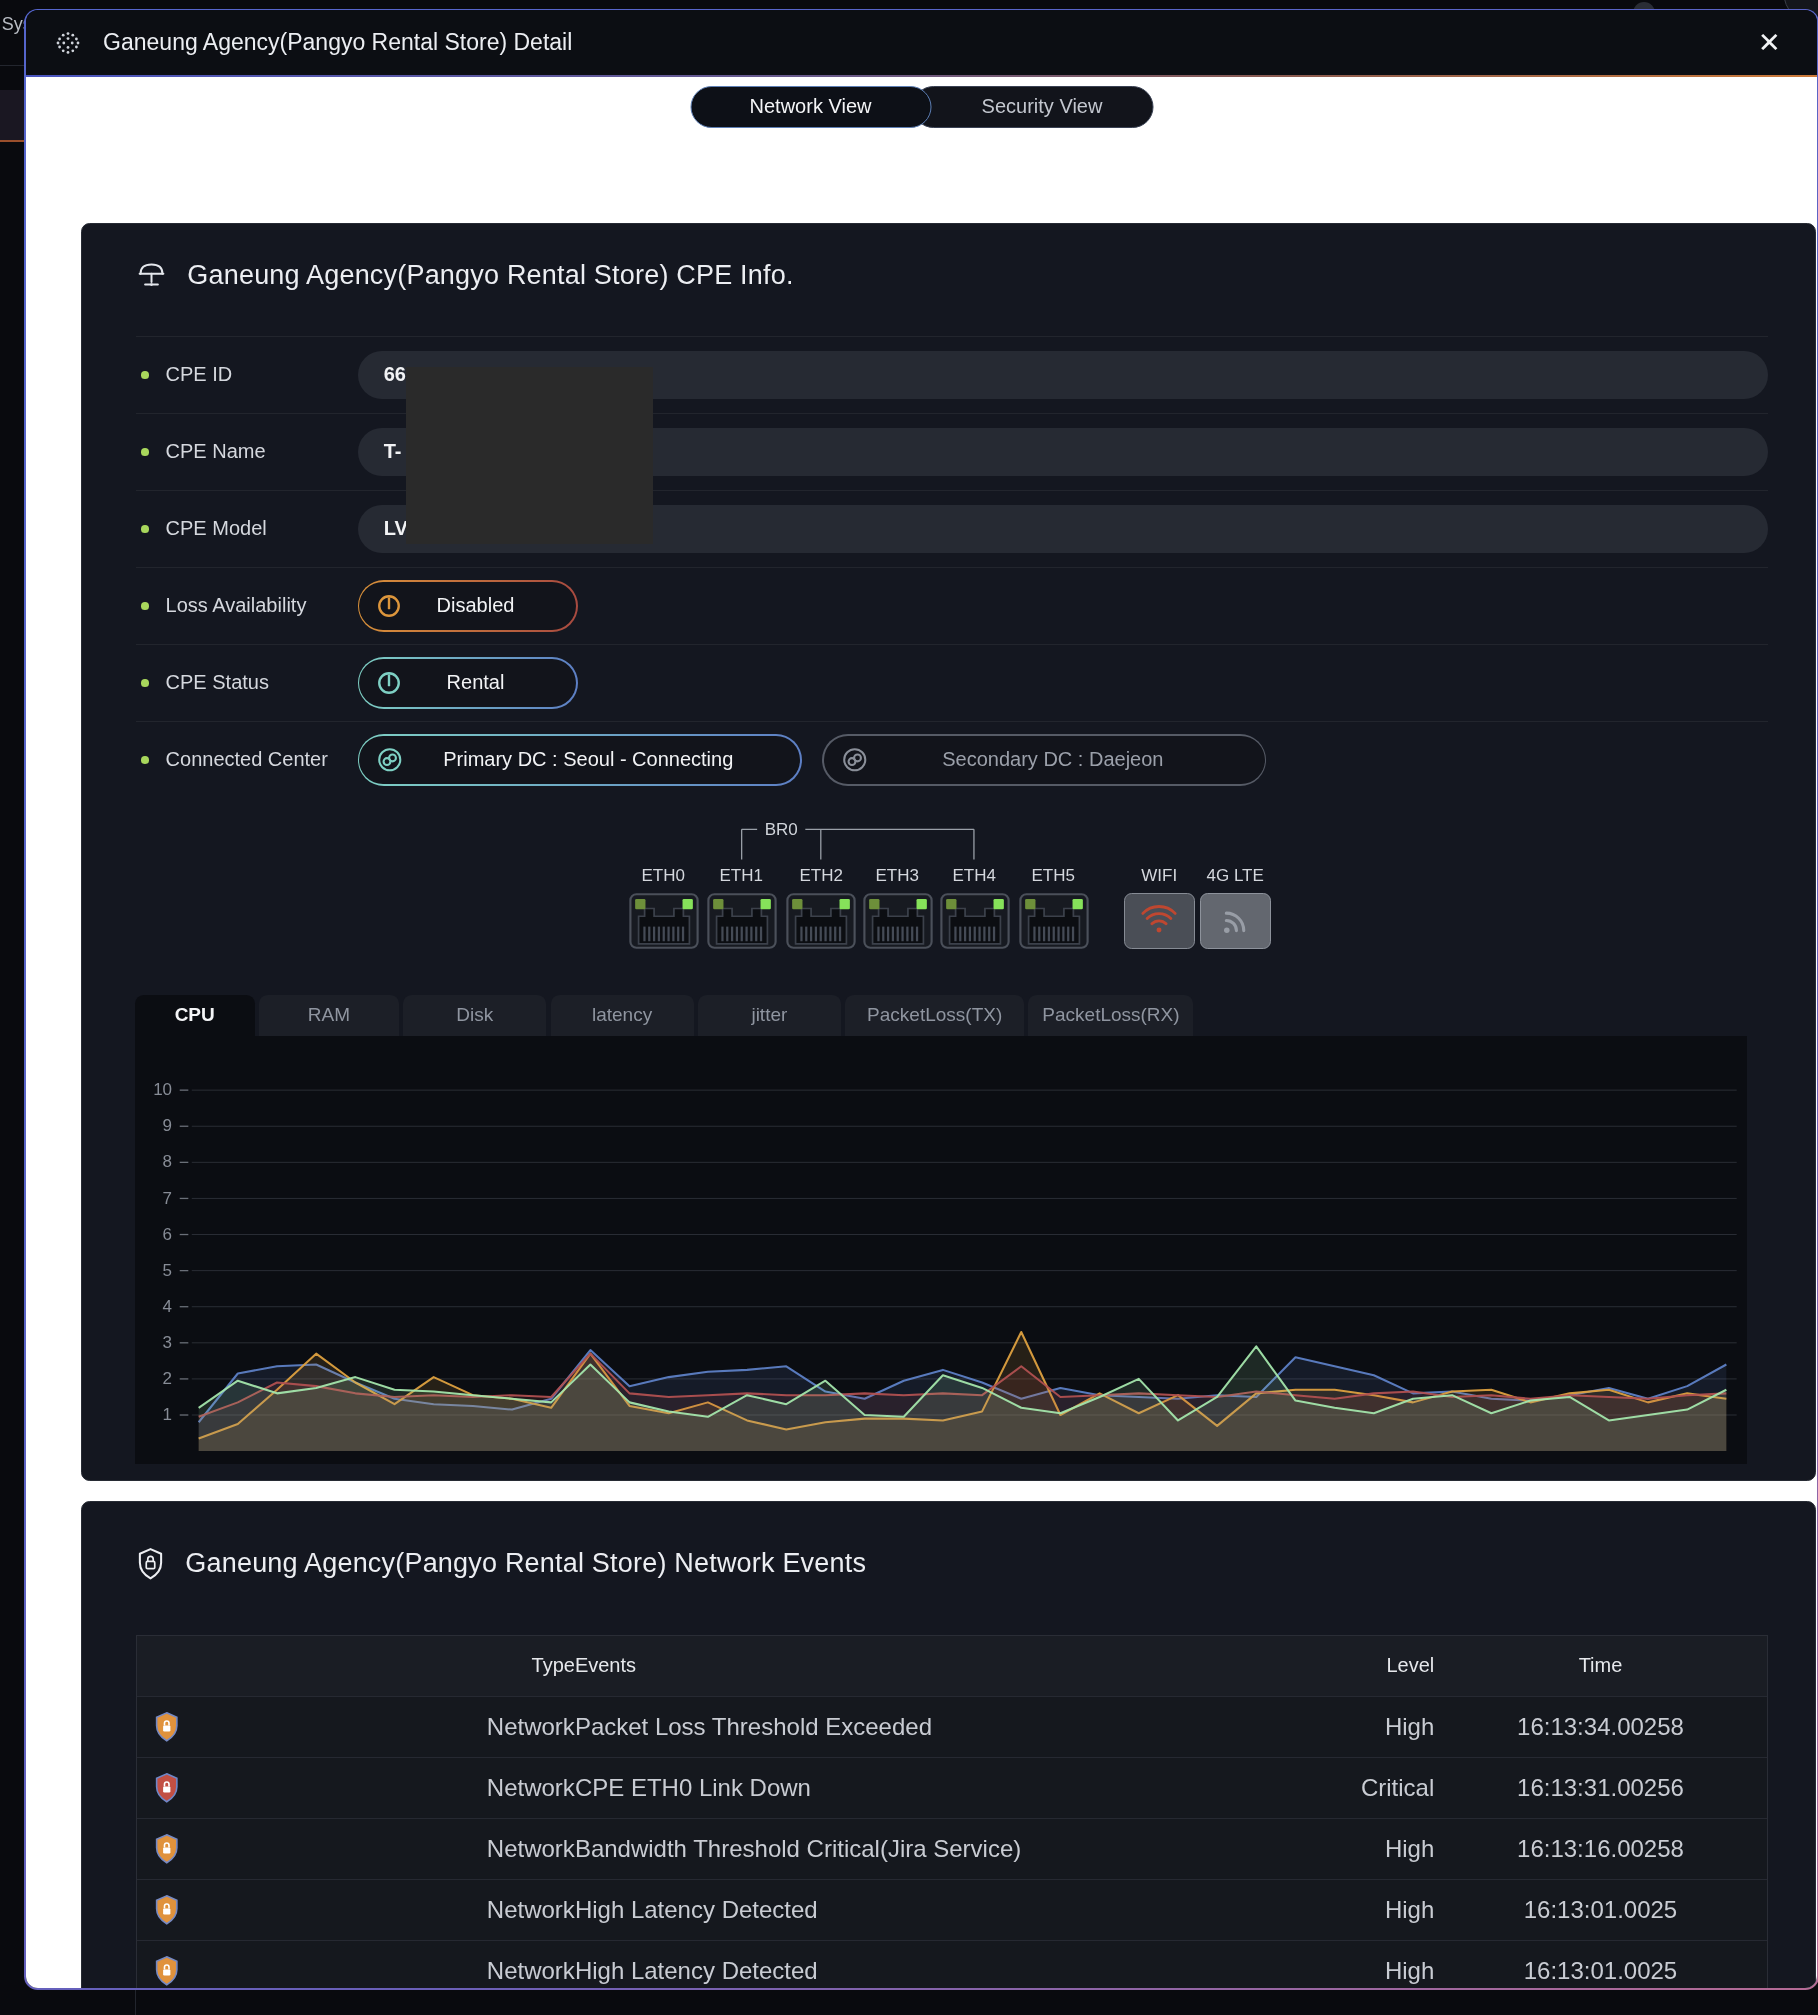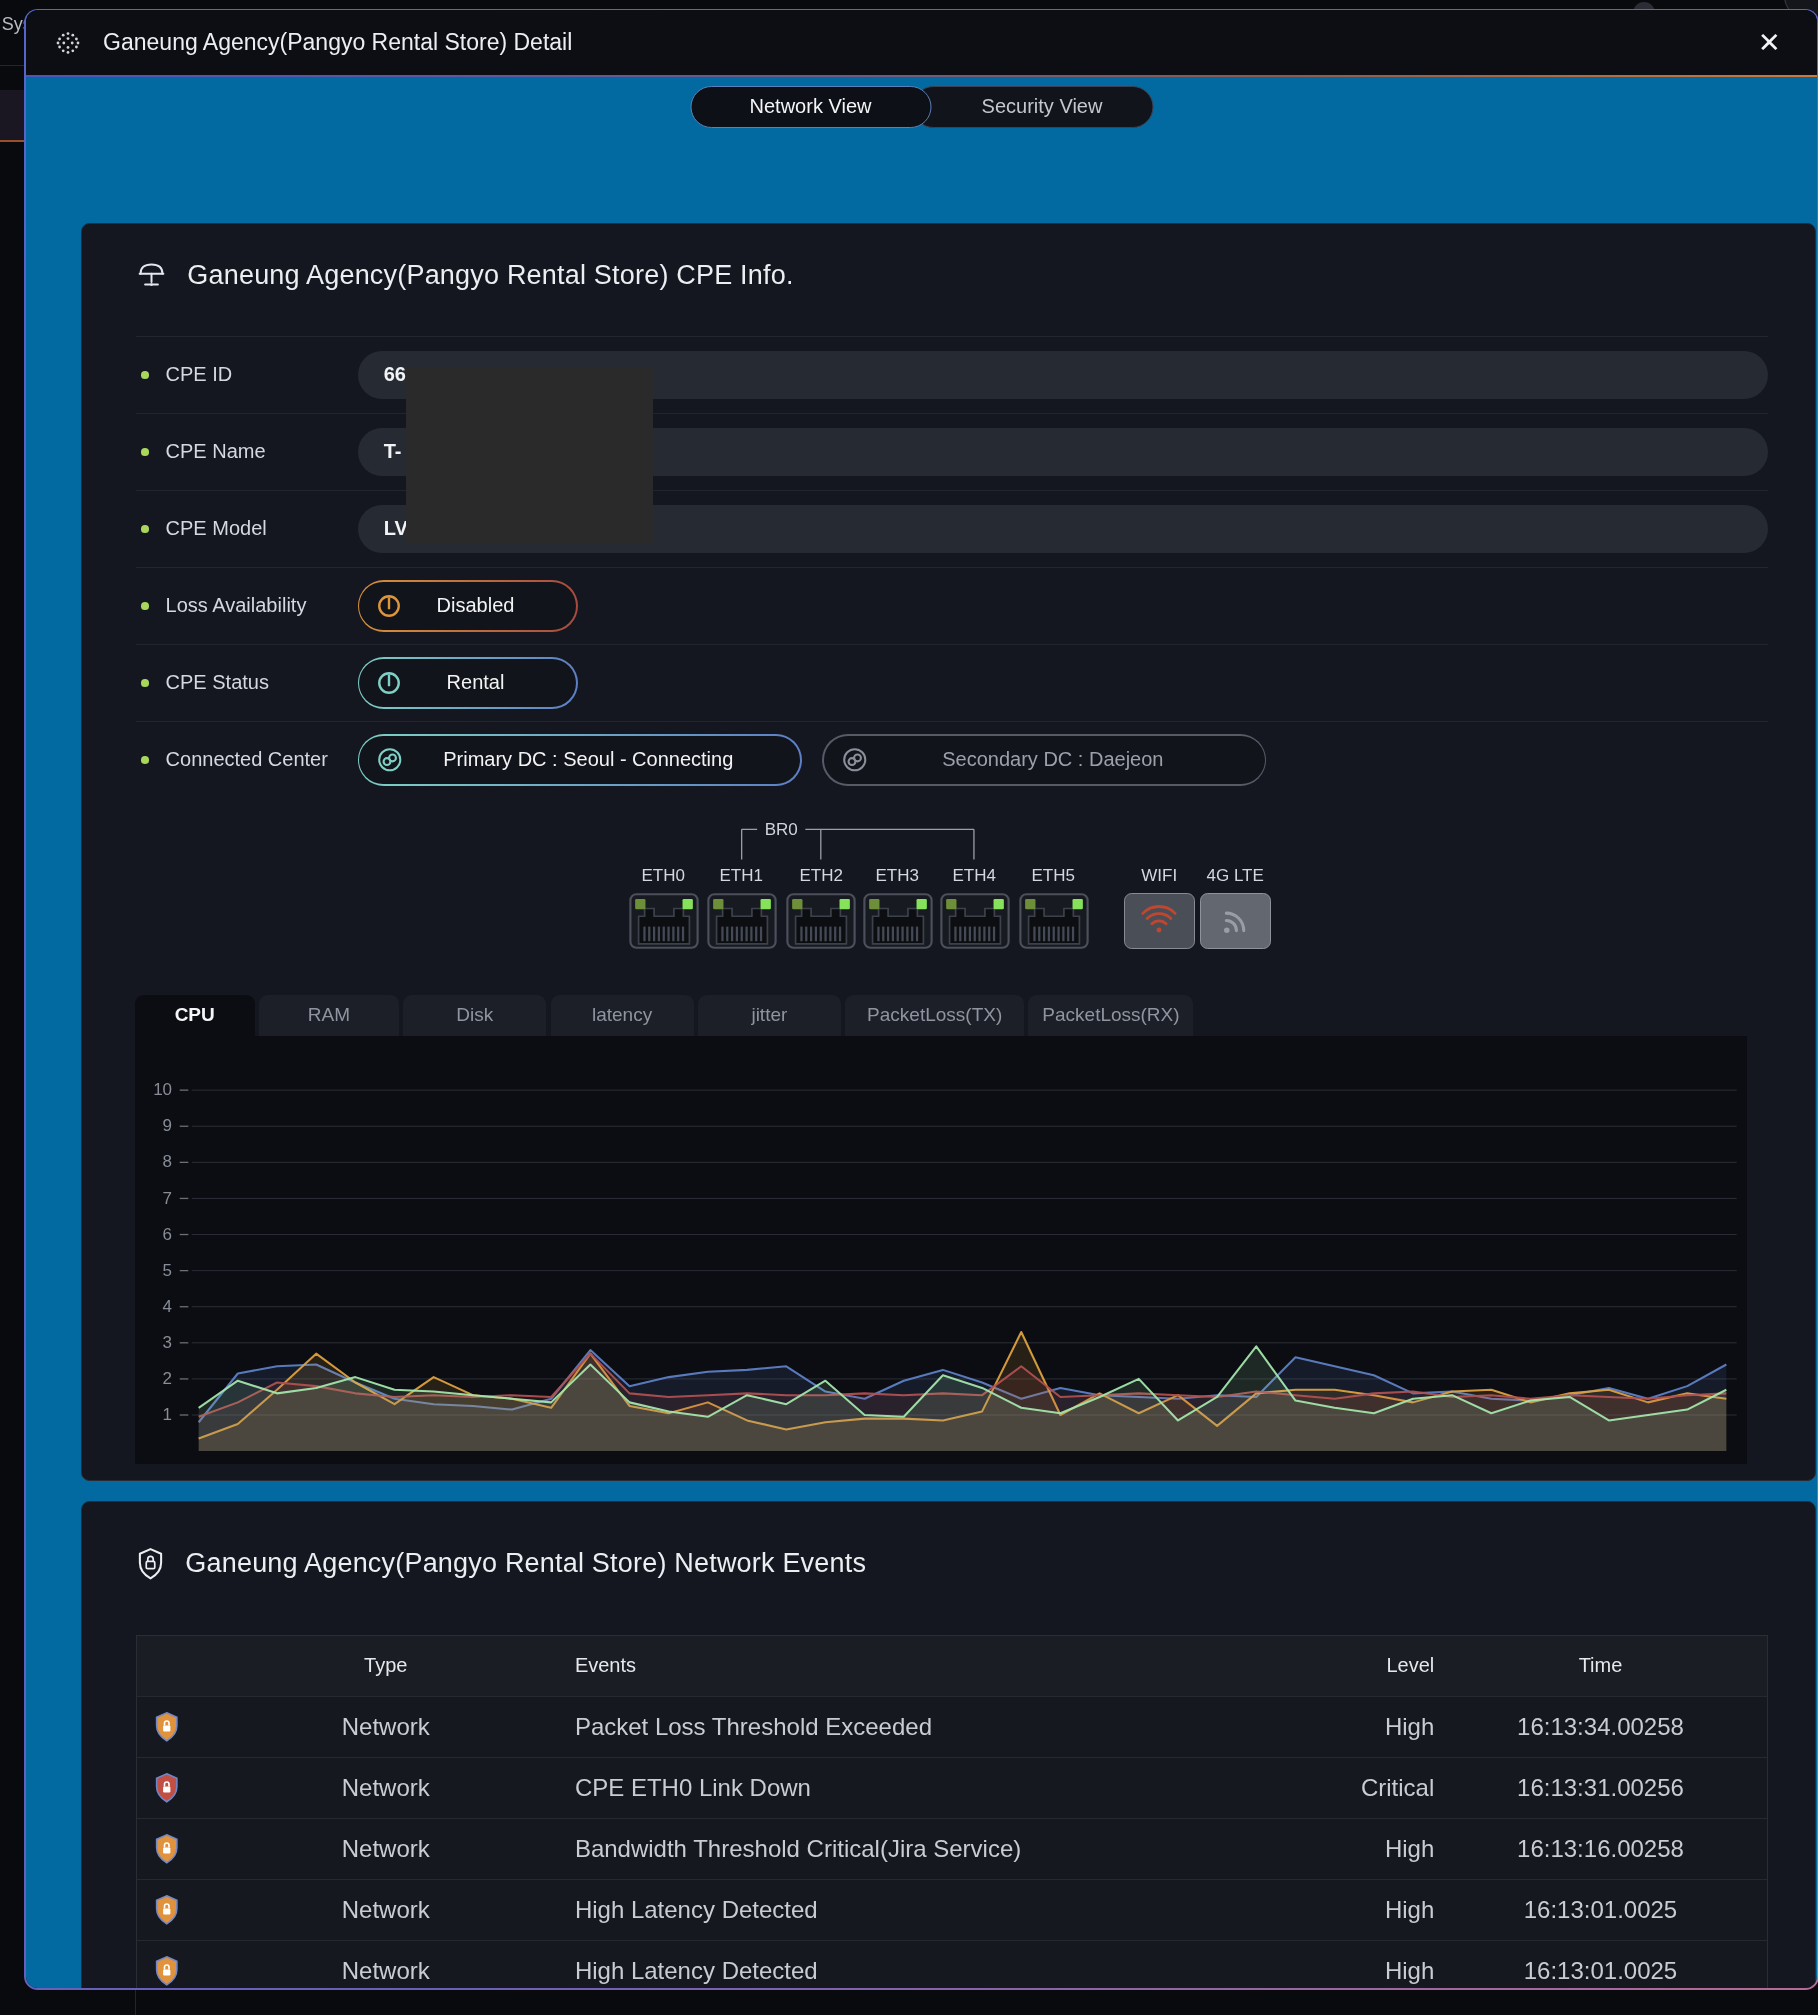--- a/index.html
+++ b/index.html
@@ -19,21 +19,21 @@
     background:linear-gradient(145deg,#5565cc 0%,#5a64c6 40%,#6a5fb8 70%,#b56b95 100%); padding:1.7px; }
   #modal { position:relative; width:100%; height:100%; border-radius:12px; background:#0f1117; overflow:hidden; }
 
   #titlebar { position:relative; height:65px; background:#0c0e13; display:flex; align-items:center; padding:0 29px; }
   #titlebar-divider { height:1.7px; width:100%; background:linear-gradient(90deg,#4a55c0 0%,#6a5a8a 45%,#8a5a50 70%,#cc7a3a 100%); }
   #dots-icon { width:26px; height:26px; margin-right:22.4px; flex:0 0 auto; }
   #window-title { color:#eceef2; font-size:23px; }
   #close-btn { margin-left:auto; width:38px; height:38px; display:flex; align-items:center; justify-content:center;
     color:#f2f3f5; font-size:27.5px; cursor:pointer; }
 
-  #content { position:relative; width:100%; height:calc(100% - 67px); background:#0369a1; }
+  #content { position:relative; width:100%; height:calc(100% - 67px); background:#ffffff; }
 
   
   #view-tabs { position:absolute; left:50%; top:8.6px; transform:translateX(-50%); display:flex; }
   .view-tab { width:241px; height:42px; display:flex; align-items:center; justify-content:center;
     font-size:20px; border-radius:22.4px; }
   .view-tab.active { background:#0d1017; border:1.7px solid #5d7fb5; color:#f4f5f7; z-index:2; }
   .view-tab.inactive { background:#12141b; border:0.9px solid #3a4254; color:#c3c7cf; margin-left:-19px; padding-left:19px; z-index:1; }
 
   
   .card { position:absolute; left:55px; width:1735px; background:#141720; border:0.9px solid #272b34; border-radius:8.6px; }
@@ -88,21 +88,21 @@
   
   #plot { position:absolute; left:53px; top:812px; width:1612px; height:428px; background:#0b0d12; }
   #chart-svg { position:absolute; inset:0; width:100%; height:100%; }
   .ylab { position:absolute; width:34px; text-align:right; color:#878c96; font-size:17px; transform:translateY(-50%); }
 
   
   #events-table { position:absolute; left:54px; top:133px; width:1632px; border:0.9px solid #2a2d36; background:#15181e; }
   .t-row { display:flex; align-items:center; height:61px; border-top:0.9px solid #262932; color:#c9ccd3; font-size:24px; }
   .t-head { height:60px; background:#1a1d24; border-top:none; color:#e6e8ec; font-size:20px; font-weight:500; }
   .c0{width:60px; display:flex; justify-content:center;}
-  .c1{width:379px; text-align:center;}
+  .c1{width:379px; text-align:right;}
   .c2{width:465px; text-align:left;}
   .c3{width:396px; text-align:right;}
   .c4{width:333px; text-align:center;}
   .shield { display:flex; }
   .shield .shield-body { fill:#e0923c; stroke:#7589c4; stroke-width:2; }
   .shield.critical .shield-body { fill:#c24f43; stroke:#6f87c8; }
 
   svg { display:block; }
 </style>
 </head>

